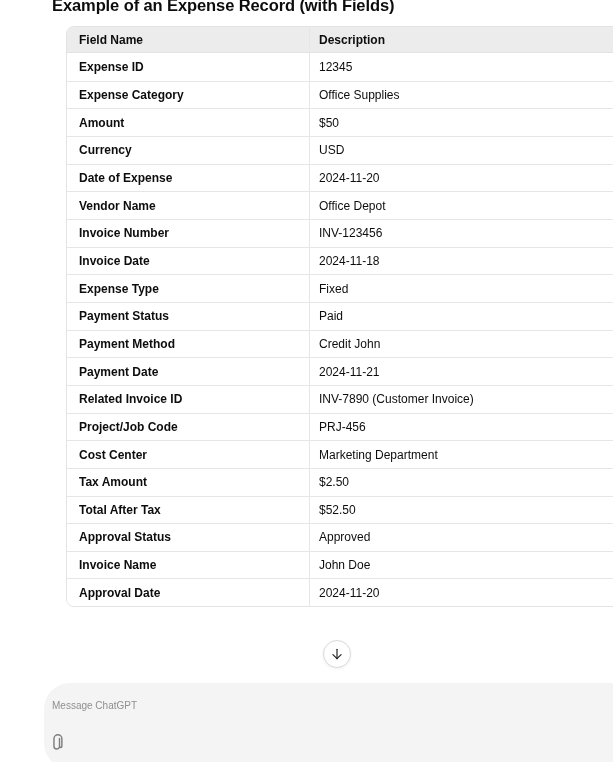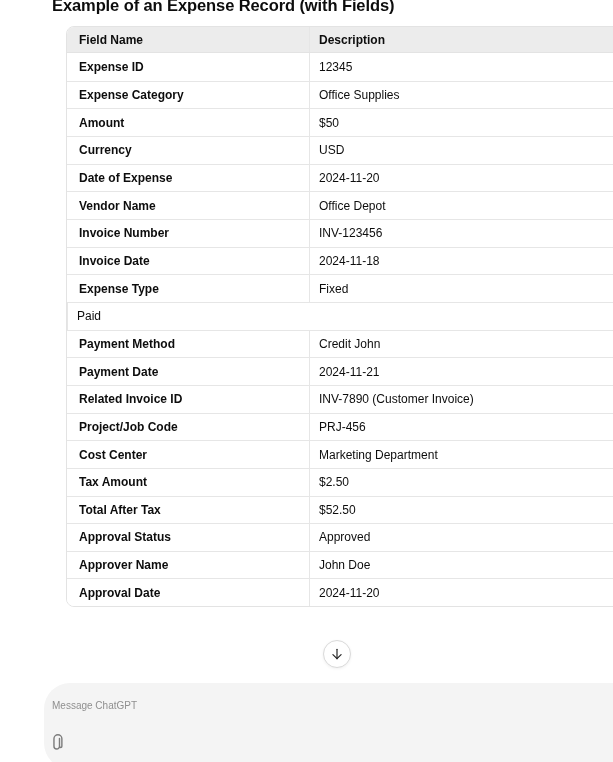--- a/index.html
+++ b/index.html
@@ -161,20 +161,21 @@
         </div>
         <div class="tr">
           <div class="td field col1">Invoice Date</div>
           <div class="td desc col2">2024-11-18</div>
         </div>
         <div class="tr">
           <div class="td field col1">Expense Type</div>
           <div class="td desc col2">Fixed</div>
         </div>
         <div class="tr">
+          <div class="td field col1">Payment Status</div>
           <div class="td desc col2">Paid</div>
         </div>
         <div class="tr">
           <div class="td field col1">Payment Method</div>
           <div class="td desc col2">Credit John</div>
         </div>
         <div class="tr">
           <div class="td field col1">Payment Date</div>
           <div class="td desc col2">2024-11-21</div>
         </div>
@@ -196,21 +197,21 @@
         </div>
         <div class="tr">
           <div class="td field col1">Total After Tax</div>
           <div class="td desc col2">$52.50</div>
         </div>
         <div class="tr">
           <div class="td field col1">Approval Status</div>
           <div class="td desc col2">Approved</div>
         </div>
         <div class="tr">
-          <div class="td field col1">Approver Name</div>
+          <div class="td field col1">Invoice Name</div>
           <div class="td desc col2">John Doe</div>
         </div>
         <div class="tr">
           <div class="td field col1">Approval Date</div>
           <div class="td desc col2">2024-11-20</div>
         </div>
       </div>
   </div>
 
   <button class="scroll-btn">

